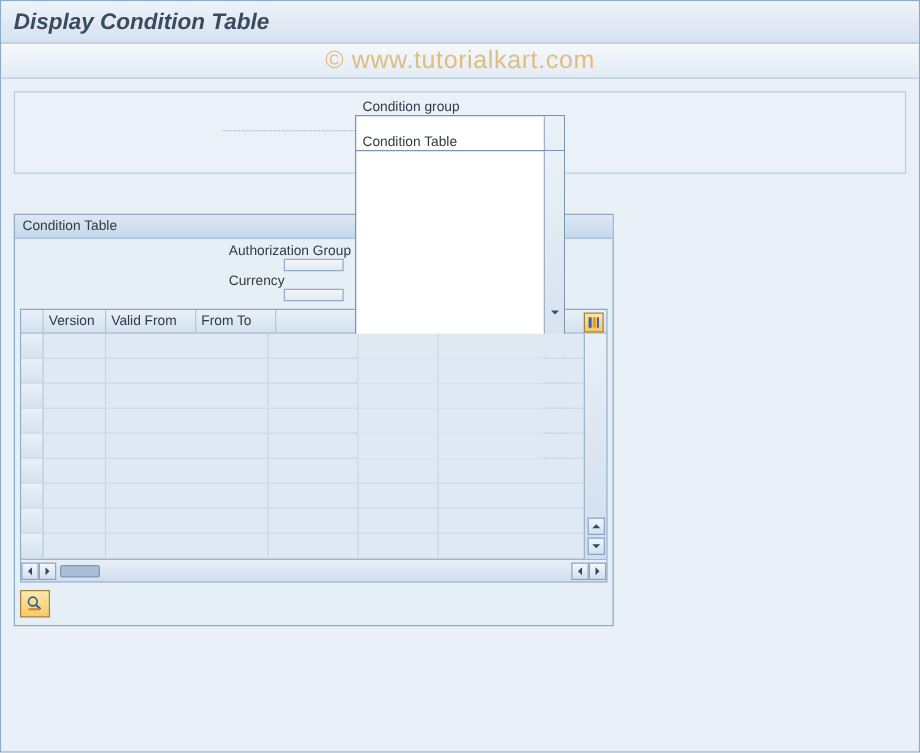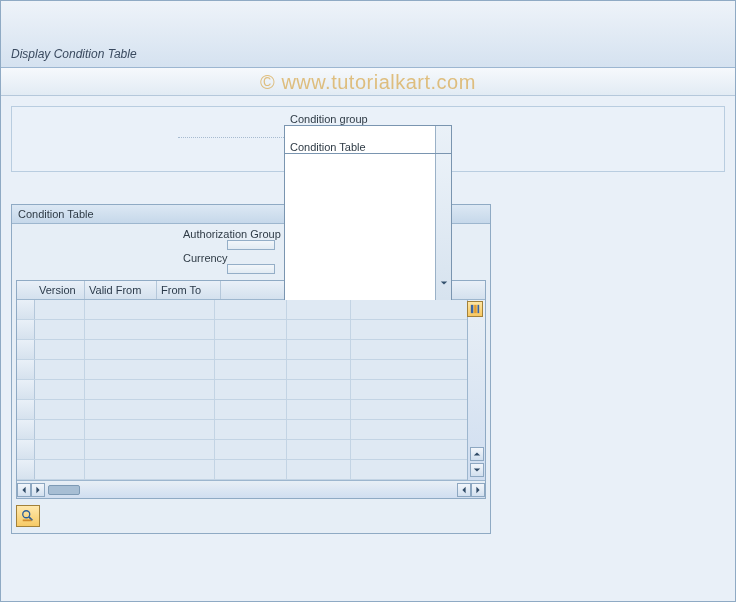--- a/index.html
+++ b/index.html
@@ -12,25 +12,24 @@
       border: 1px solid #8faac4;
       overflow: hidden;
       position: relative;
     }
     .title-bar {
       background: linear-gradient(to bottom, #eef3f9 0%, #d5e2f0 100%);
       border-bottom: 1px solid #9cb6d1;
       padding: 6px 10px;
     }
     .title-bar h1 {
-      font-size: 12px;
+      font-size: 18px;
       font-style: italic;
-      font-weight: normal;
+      font-weight: bold;
       color: #3a4a5f;
-      margin-top: 40px;
     }
     .toolbar-strip {
       height: 28px;
       background: linear-gradient(to bottom, #f6f9fc 0%, #e2ebf4 100%);
       border-bottom: 1px solid #b5c8db;
       position: relative;
     }
     .watermark {
       position: absolute;
       left: 50%; top: 50%;
@@ -116,21 +115,20 @@
 
     .grid-wrap {
       margin-top: 6px;
       border: 1px solid #8faac4;
       background: #d7e3ef;
     }
     .grid-head{
       display:flex;
       background: linear-gradient(to bottom,#e9f0f8,#d4e1ee);
       border-bottom: 1px solid #9db6ce;
-      align-items: flex-end;
     }
     .selcol-h { width: 18px; border-right:1px solid #b4c7da; }
     .col-h {
       border-right:1px solid #b4c7da;
       padding: 3px 4px;
       color:#2b3a4a;
       font-size: 11px;
       overflow:hidden; white-space:nowrap; text-overflow:ellipsis;
     }
     .cw-version{width:50px;} .cw-status{width:130px;} .cw-validfrom{width:72px;} .cw-validto{width:64px;}

